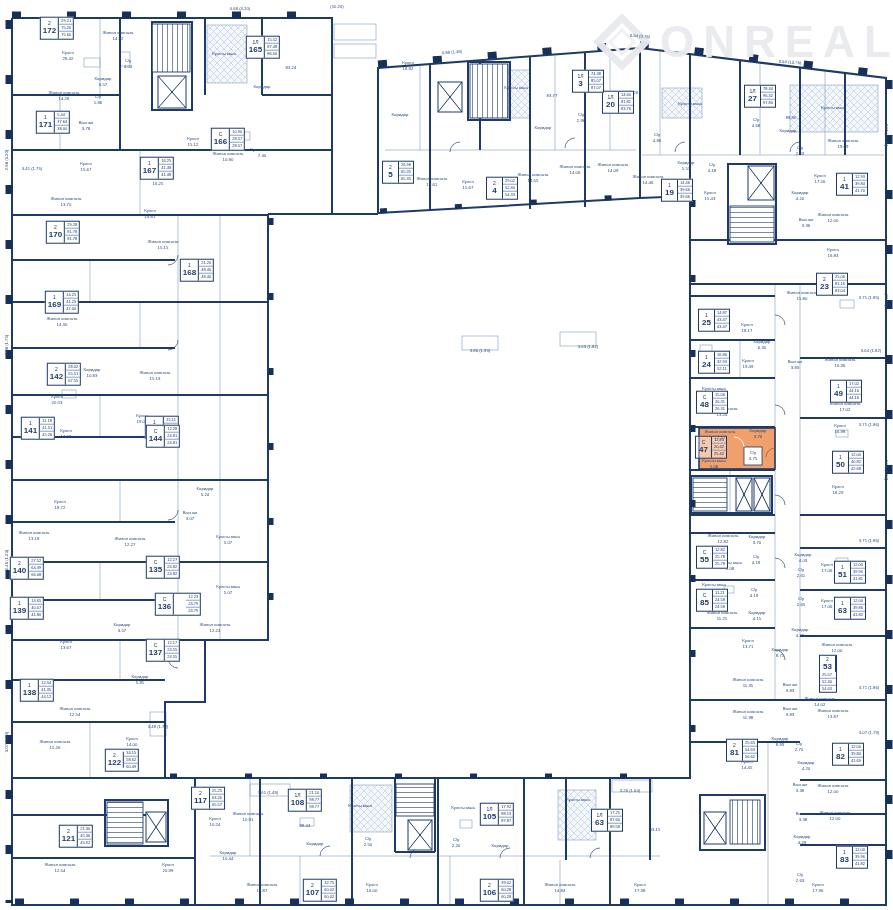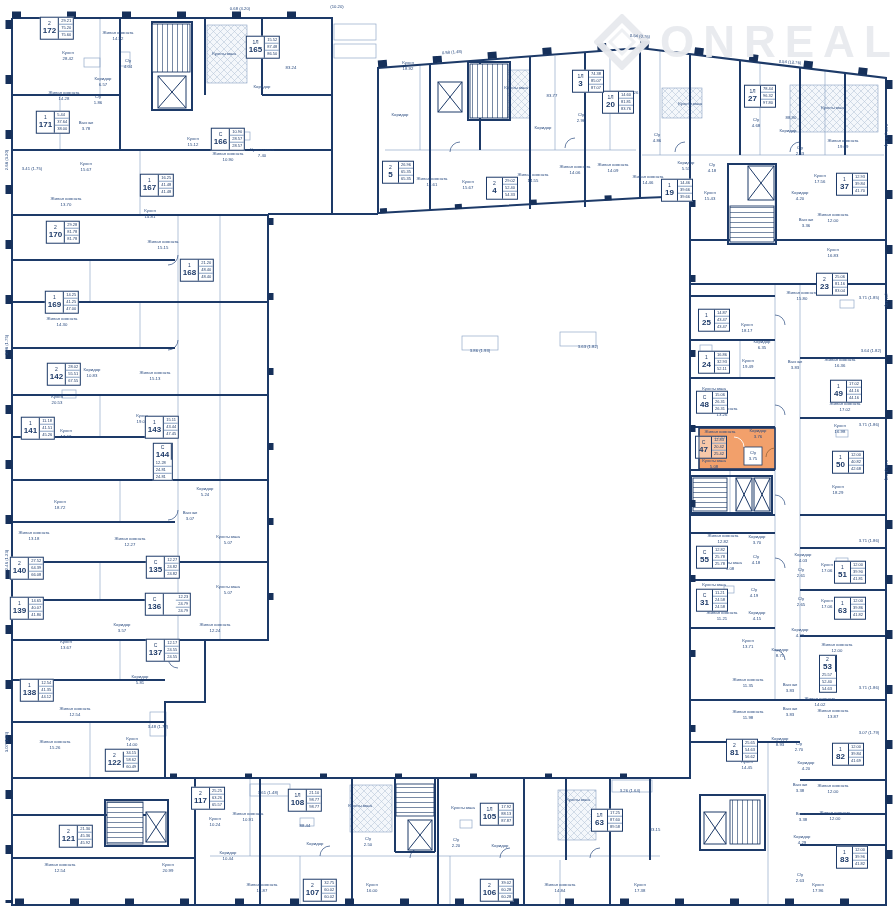--- a/index.html
+++ b/index.html
@@ -236,21 +236,21 @@
         <div class="ul">
           <span class="ut">С</span>
           <span class="un">166</span>
         </div>
         <div class="ur">
           <span>10.90</span>
           <span>28.57</span>
           <span>28.57</span>
         </div>
       </div>
-      <div class="ubox" style="left: 157px; top: 168px; transform: translate(-50%, -50%); margin-top: 17px;">
+      <div class="ubox" style="left: 157px; top: 168px; transform: translate(-50%, -50%);">
         <div class="ul">
           <span class="ut">1</span>
           <span class="un">167</span>
         </div>
         <div class="ur">
           <span>16.25</span>
           <span>41.48</span>
           <span>41.48</span>
         </div>
       </div>
@@ -313,21 +313,21 @@
         <div class="ul">
           <span class="ut">1</span>
           <span class="un">143</span>
         </div>
         <div class="ur">
           <span>15.11</span>
           <span>43.44</span>
           <span>47.45</span>
         </div>
       </div>
-      <div class="ubox" style="left: 163px; top: 462px; transform: translate(-50%, -50%); flex-direction: column;">
+      <div class="ubox" style="left: 163px; top: 436px; transform: translate(-50%, -50%);">
         <div class="ul">
           <span class="ut">С</span>
           <span class="un">144</span>
         </div>
         <div class="ur">
           <span>12.28</span>
           <span>24.81</span>
           <span>24.81</span>
         </div>
       </div>
@@ -357,21 +357,21 @@
         <div class="ul">
           <span class="ut">1</span>
           <span class="un">139</span>
         </div>
         <div class="ur">
           <span>14.65</span>
           <span>40.07</span>
           <span>41.80</span>
         </div>
       </div>
-      <div class="ubox" style="left: 168px; top: 604px; transform: translate(-50%, -50%); gap: 12px;">
+      <div class="ubox" style="left: 178px; top: 604px; transform: translate(-50%, -50%); gap: 12px;">
         <div class="ul">
           <span class="ut">С</span>
           <span class="un">136</span>
         </div>
         <div class="ur">
           <span>12.23</span>
           <span>24.79</span>
           <span>24.79</span>
         </div>
       </div>
@@ -558,21 +558,21 @@
         </div>
         <div class="ur">
           <span>12.82</span>
           <span>25.78</span>
           <span>25.78</span>
         </div>
       </div>
       <div class="ubox" style="left: 712px; top: 600px; transform: translate(-50%, -50%);">
         <div class="ul">
           <span class="ut">С</span>
-          <span class="un">31</span>
+          <span class="un">85</span>
         </div>
         <div class="ur">
           <span>11.21</span>
           <span>24.58</span>
           <span>24.58</span>
         </div>
       </div>
       <div class="ubox" style="left: 848px; top: 462px; transform: translate(-50%, -50%);">
         <div class="ul">
           <span class="ut">1</span>
@@ -646,21 +646,21 @@
         </div>
         <div class="ur">
           <span>25.06</span>
           <span>81.16</span>
           <span>83.04</span>
         </div>
       </div>
       <div class="ubox" style="left: 852px; top: 184px; transform: translate(-50%, -50%);">
         <div class="ul">
           <span class="ut">1</span>
-          <span class="un">37</span>
+          <span class="un">41</span>
         </div>
         <div class="ur">
           <span>12.93</span>
           <span>39.84</span>
           <span>41.70</span>
         </div>
       </div>
       <div class="ubox" style="left: 677px; top: 190px; transform: translate(-50%, -50%);">
         <div class="ul">
           <span class="ut">1</span>

